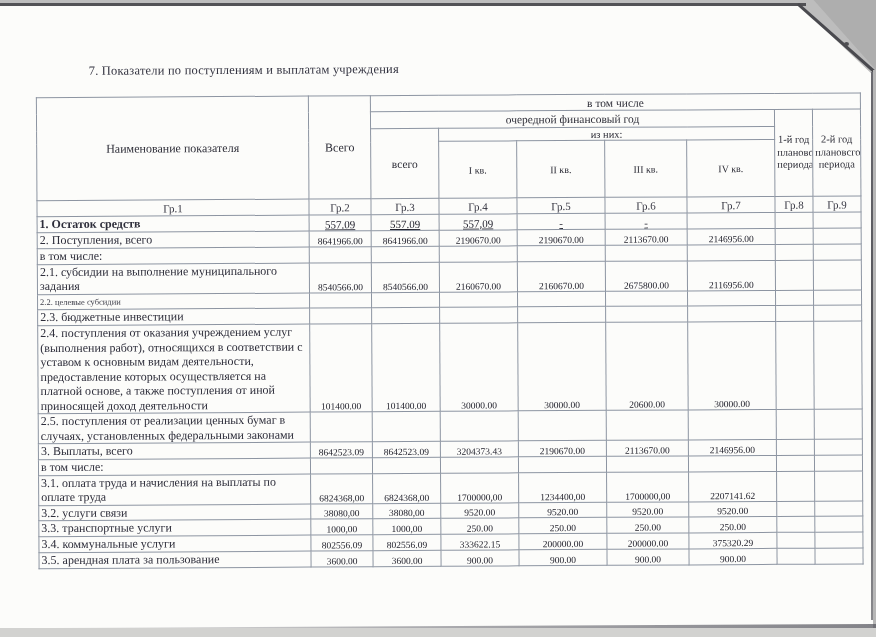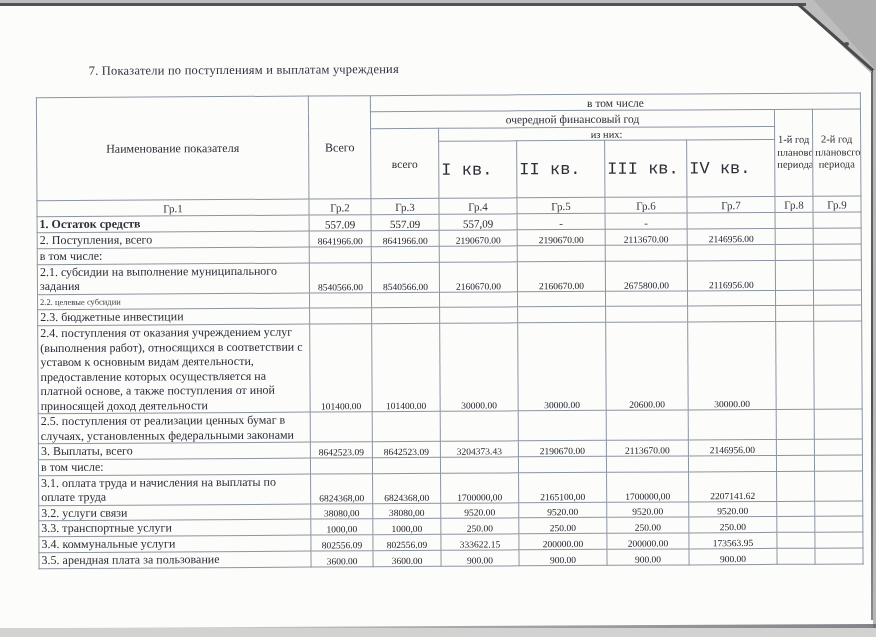--- a/index.html
+++ b/index.html
@@ -62,29 +62,29 @@
     padding:0 2px;
     overflow:hidden;
   }
   
   th.h-name{font-size:12px;vertical-align:middle;text-align:center;}
   th.h-total{font-size:12px;vertical-align:middle;text-align:center;}
   .h-incl{font-size:11.5px;text-align:center;height:15px;}
   .h-year{font-size:11.5px;text-align:center;height:16px;}
   .h-ofthem{font-size:10.5px;text-align:center;height:12px;}
   .h-sub{font-size:11.5px;text-align:center;vertical-align:middle;}
-  .h-q{font-size:17px;text-align:left;vertical-align:middle;height:56px;font-family:Liberation Mono, monospace;}
+  .h-q{font-size:10px;text-align:center;vertical-align:middle;height:56px;}
   .h-plan{font-size:10.5px;text-align:center;vertical-align:middle;line-height:12.5px;}
   
   td.gr{font-size:11px;text-align:center;height:15px;color:#383844;}
   
   td.name{font-size:12px;line-height:14.5px;vertical-align:middle;padding:1px 2px 1px 6px;color:#2d2d3a;}
   td.val{font-size:9.5px;font-weight:bold;text-align:center;vertical-align:bottom;padding-bottom:2px;color:#23232e;}
   tr.bold td.name{font-weight:bold;font-size:12px;}
-  tr.bold td.val{font-size:11px;}
+  tr.bold td.val{font-size:11px;text-decoration:underline;}
   tr.small td.name{font-size:8.5px;color:#3c3c48;}
   tr.h14 td{height:14px;} tr.h15 td{height:15px;} tr.h13 td{height:12px;}
 </style>
 </head>
 <body>
 
 <div class="page"></div>
 <div class="corner-bg"></div>
 <div class="top-edge-shadow"></div>
 <div class="corner-diagonal"></div>
@@ -251,21 +251,21 @@
           <td class="val"></td>
           <td class="val"></td>
           <td class="val"></td>
           <td class="val"></td>
         </tr>
         <tr>
           <td class="name">3.1. оплата труда и начисления на выплаты по оплате труда</td>
           <td class="val">6824368,00</td>
           <td class="val">6824368,00</td>
           <td class="val">1700000,00</td>
-          <td class="val">2165100,00</td>
+          <td class="val">1234400,00</td>
           <td class="val">1700000,00</td>
           <td class="val">2207141.62</td>
           <td class="val"></td>
           <td class="val"></td>
         </tr>
         <tr class="h14">
           <td class="name">3.2. услуги связи</td>
           <td class="val">38080,00</td>
           <td class="val">38080,00</td>
           <td class="val">9520.00</td>
@@ -286,21 +286,21 @@
           <td class="val"></td>
           <td class="val"></td>
         </tr>
         <tr class="h15">
           <td class="name">3.4. коммунальные услуги</td>
           <td class="val">802556.09</td>
           <td class="val">802556.09</td>
           <td class="val">333622.15</td>
           <td class="val">200000.00</td>
           <td class="val">200000.00</td>
-          <td class="val">173563.95</td>
+          <td class="val">375320.29</td>
           <td class="val"></td>
           <td class="val"></td>
         </tr>
         <tr class="h15">
           <td class="name">3.5. арендная плата за пользование</td>
           <td class="val">3600.00</td>
           <td class="val">3600.00</td>
           <td class="val">900.00</td>
           <td class="val">900.00</td>
           <td class="val">900.00</td>

